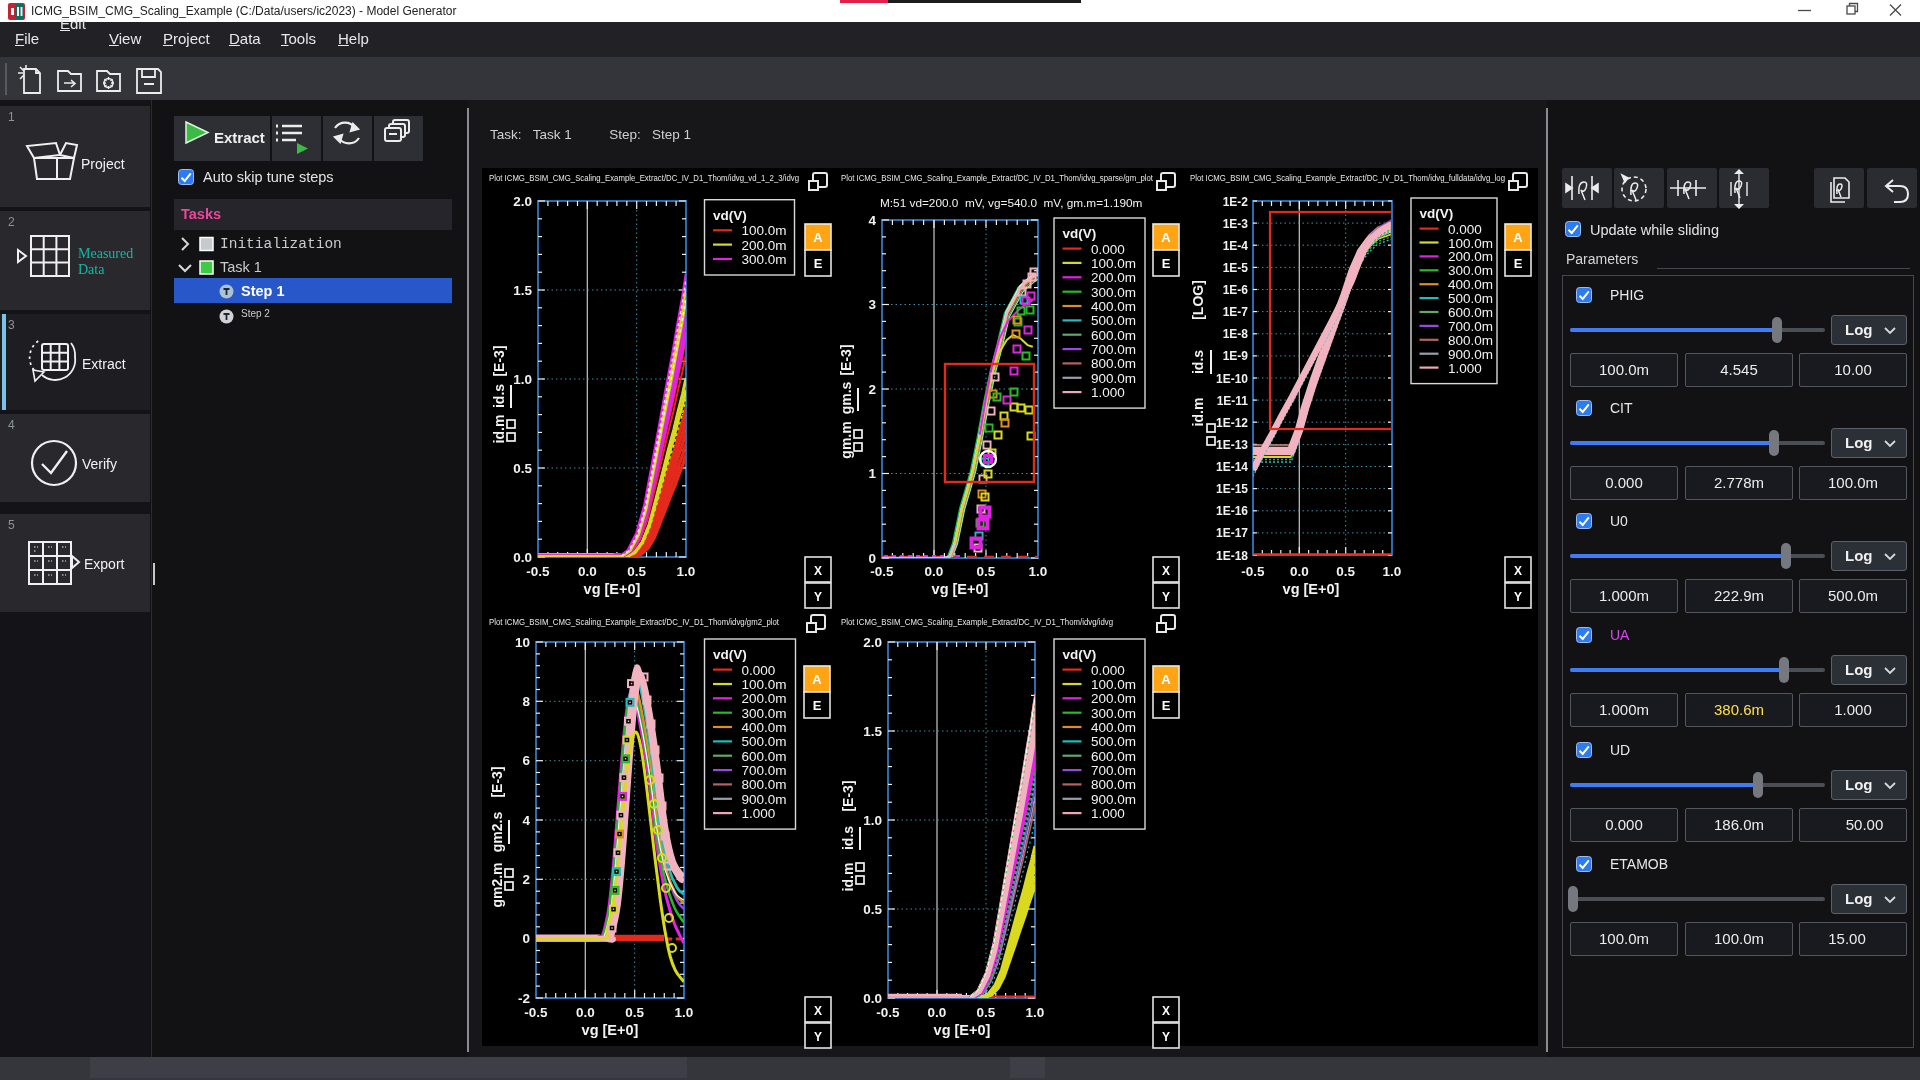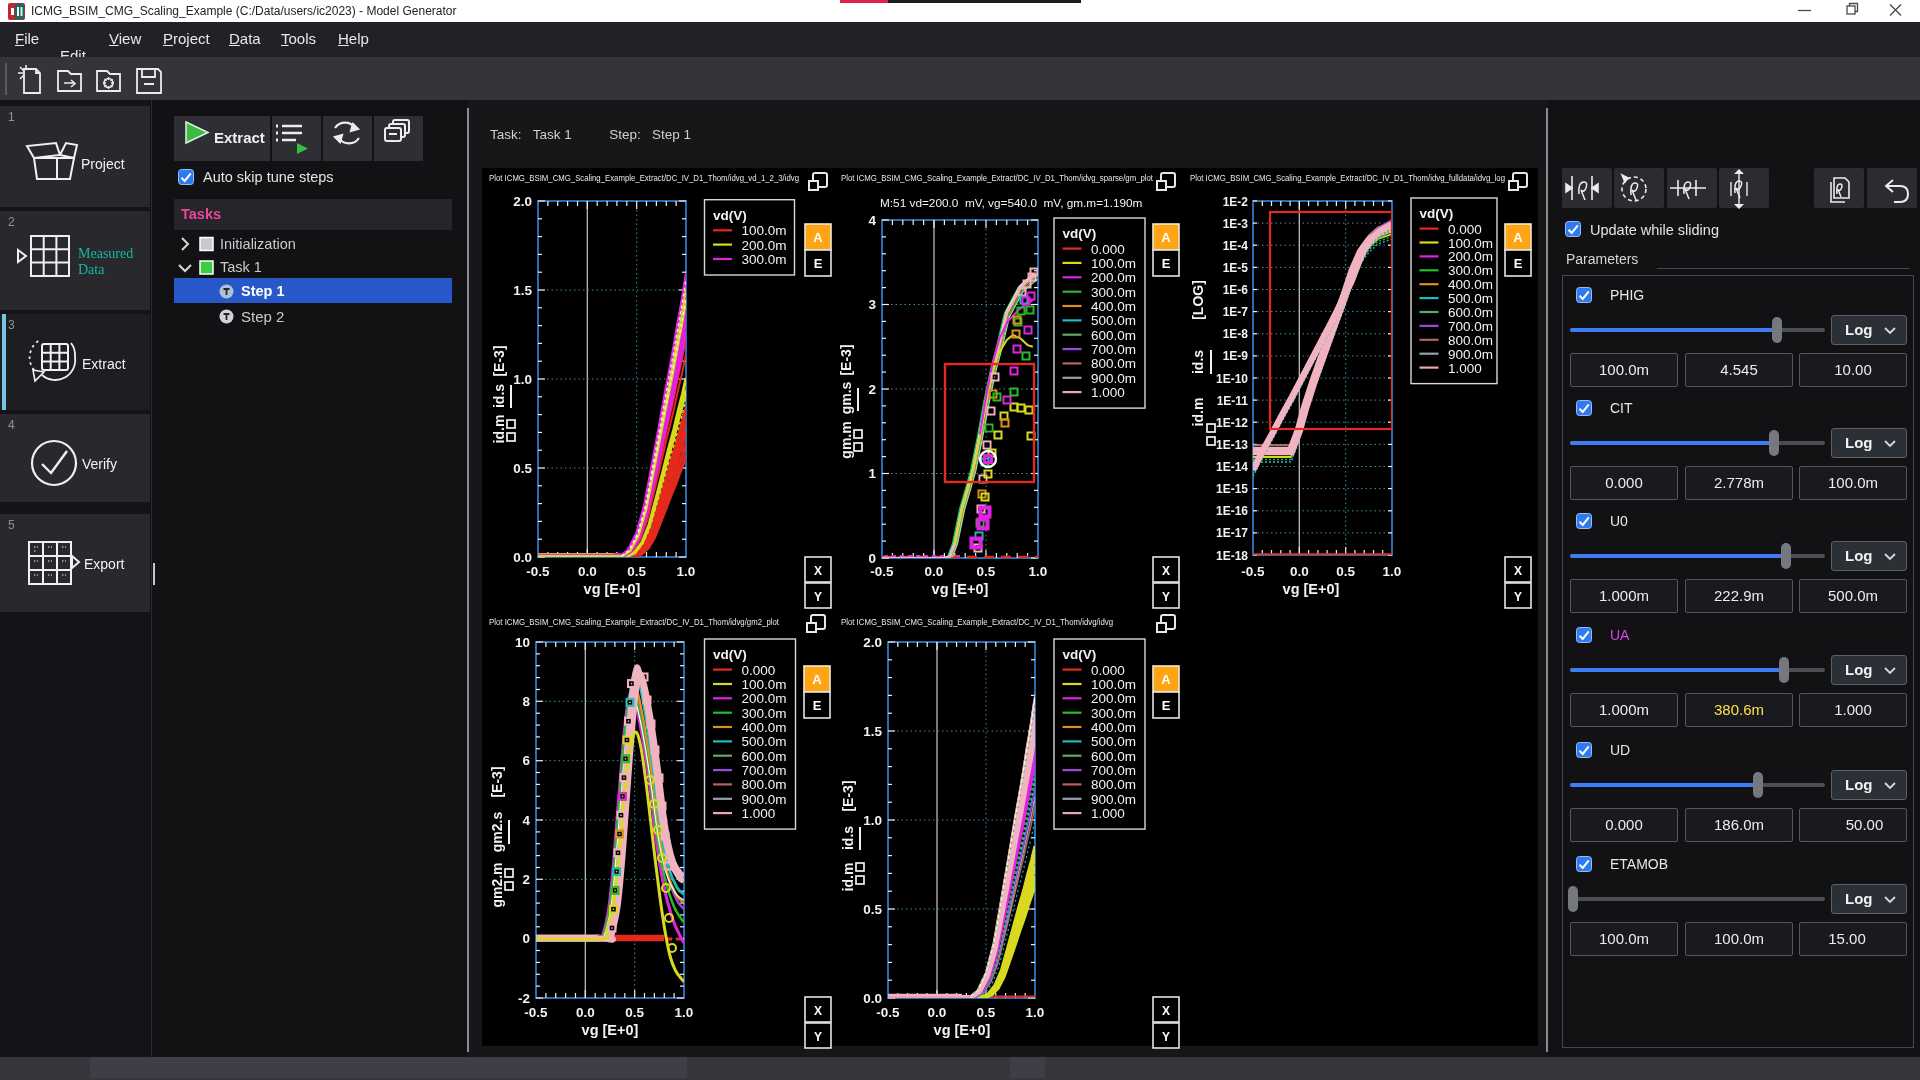--- a/index.html
+++ b/index.html
@@ -16,21 +16,21 @@
   </svg>
 <div style="position:absolute;left:31px;top:4px;font-size:12px;color:#222222;">ICMG_BSIM_CMG_Scaling_Example (C:/Data/users/ic2023) - Model Generator</div>
 <svg class="abs" style="left:1790px;top:0" width="130" height="22" fill="none" stroke="#4a4a4a" stroke-width="1.3">
     <line x1="8" y1="10.5" x2="21" y2="10.5"></line>
     <rect x="57" y="6" width="8" height="8"></rect>
     <path d="M59.5 6 V3.5 H67.5 V11.5 H65"></path>
     <path d="M100 4.5 L111 15.5 M111 4.5 L100 15.5"></path>
   </svg>
 <div style="position:absolute;left:0;top:22px;width:1920px;height:35px;background:#222226;"></div>
 <div style="position:absolute;left:15px;top:30px;font-size:15px;color:#e8e8e8;"><u>F</u>ile</div>
-<div style="position:absolute;left:60px;top:47px;font-size:15px;color:#e8e8e8;"><u>E</u>dit</div>
+<div style="position:absolute;left:60px;top:15px;font-size:15px;color:#e8e8e8;"><u>E</u>dit</div>
 <div style="position:absolute;left:109px;top:30px;font-size:15px;color:#e8e8e8;"><u>V</u>iew</div>
 <div style="position:absolute;left:163px;top:30px;font-size:15px;color:#e8e8e8;"><u>P</u>roject</div>
 <div style="position:absolute;left:229px;top:30px;font-size:15px;color:#e8e8e8;"><u>D</u>ata</div>
 <div style="position:absolute;left:281px;top:30px;font-size:15px;color:#e8e8e8;"><u>T</u>ools</div>
 <div style="position:absolute;left:338px;top:30px;font-size:15px;color:#e8e8e8;"><u>H</u>elp</div>
 <div style="position:absolute;left:0;top:57px;width:1920px;height:43px;background:#33353b;"></div>
 <div style="position:absolute;left:5px;top:63px;width:2px;height:32px;background:#585a60;"></div>
 <svg class="abs" style="left:0;top:57px" width="200" height="43" fill="none" stroke="#ececec" stroke-width="1.8">
     <path d="M24 12 H36 L40 16 V36 H24 Z"></path>
     <path d="M36 12 V16 H40"></path>
@@ -112,33 +112,33 @@
   </svg>
 <div style="position:absolute;left:203px;top:169px;font-size:14.5px;color:#e4e4e4;">Auto skip tune steps</div>
 <div style="position:absolute;left:174px;top:199px;width:278px;height:31px;background:#25252b;"></div>
 <div style="position:absolute;left:181px;top:206px;font-size:14.5px;font-weight:bold;color:#ec4899;">Tasks</div>
 <svg class="abs" style="left:150px;top:230px" width="320" height="110" fill="none">
     <path d="M32 8 L38 14 L32 20" stroke="#d8d8d8" stroke-width="2"></path>
     <rect x="50" y="7.5" width="13" height="13" fill="#c6c9cd" stroke="#ffffff" stroke-width="1.5"></rect>
     <path d="M29 35 L35 41 L41 35" stroke="#d8d8d8" stroke-width="2"></path>
     <rect x="50" y="31" width="13" height="13" fill="#3ecb44" stroke="#ffffff" stroke-width="1.5"></rect>
   </svg>
-<div style="position:absolute;left:220px;top:236px;font-size:14.5px;color:#cbcbce;">Initialization</div>
+<div style="position:absolute;left:220px;top:236px;font-size:14.5px;color:#cbcbce;font-family:Liberation Mono, monospace;">Initialization</div>
 <div style="position:absolute;left:220px;top:259px;font-size:14.5px;color:#cbcbce;">Task 1</div>
 <div style="position:absolute;left:174px;top:278px;width:278px;height:25px;background:#2757c9;"></div>
 <svg class="abs" style="left:219px;top:284px" width="15" height="15">
     <circle cx="7.5" cy="7.5" r="7" fill="#a9c2d6"></circle>
     <path d="M4.5 5 H10.5 M7.5 5 V11" stroke="#1d2733" stroke-width="1.8"></path>
   </svg>
 <div style="position:absolute;left:241px;top:283px;font-size:14.5px;font-weight:bold;color:#ffffff;">Step 1</div>
 <svg class="abs" style="left:219px;top:309px" width="15" height="15">
     <circle cx="7.5" cy="7.5" r="7" fill="#cfd3d8"></circle>
     <path d="M4.5 5 H10.5 M7.5 5 V11" stroke="#1d2733" stroke-width="1.8"></path>
   </svg>
-<div style="position:absolute;left:241px;top:308px;font-size:15px;color:#cbcbce;">Step 2</div>
+<div style="position:absolute;left:241px;top:308px;font-size:10px;color:#cbcbce;">Step 2</div>
 <div style="position:absolute;left:151px;top:100px;width:1px;height:957px;background:#2c2c30;"></div>
 <div style="position:absolute;left:153px;top:563px;width:2px;height:22px;background:#c8c8c8;"></div>
 <div style="position:absolute;left:467px;top:108px;width:2px;height:944px;background:#8b8b90;"></div>
 <div style="position:absolute;left:1546px;top:108px;width:2px;height:944px;background:#8b8b90;"></div>
 <div style="position:absolute;left:469px;top:100px;width:1077px;height:957px;background:#17171a;"></div>
 <div style="position:absolute;left:490px;top:127px;font-size:13.5px;color:#d0d0d0;">Task: &nbsp;&nbsp;Task 1 &nbsp;&nbsp;&nbsp;&nbsp;&nbsp;&nbsp;&nbsp;&nbsp; Step: &nbsp;&nbsp;Step 1</div>
 <div style="position:absolute;left:482px;top:168px;width:1056px;height:878px;background:#000000;"></div>
 <div style="position:absolute;left:1548px;top:100px;width:372px;height:957px;background:#121215;"></div>
 <div style="position:absolute;left:1562px;top:168px;width:50px;height:40px;background:#2b2c32;border-radius:2px;"></div>
 <div style="position:absolute;left:1614px;top:168px;width:50px;height:40px;background:#2b2c32;border-radius:2px;"></div>

